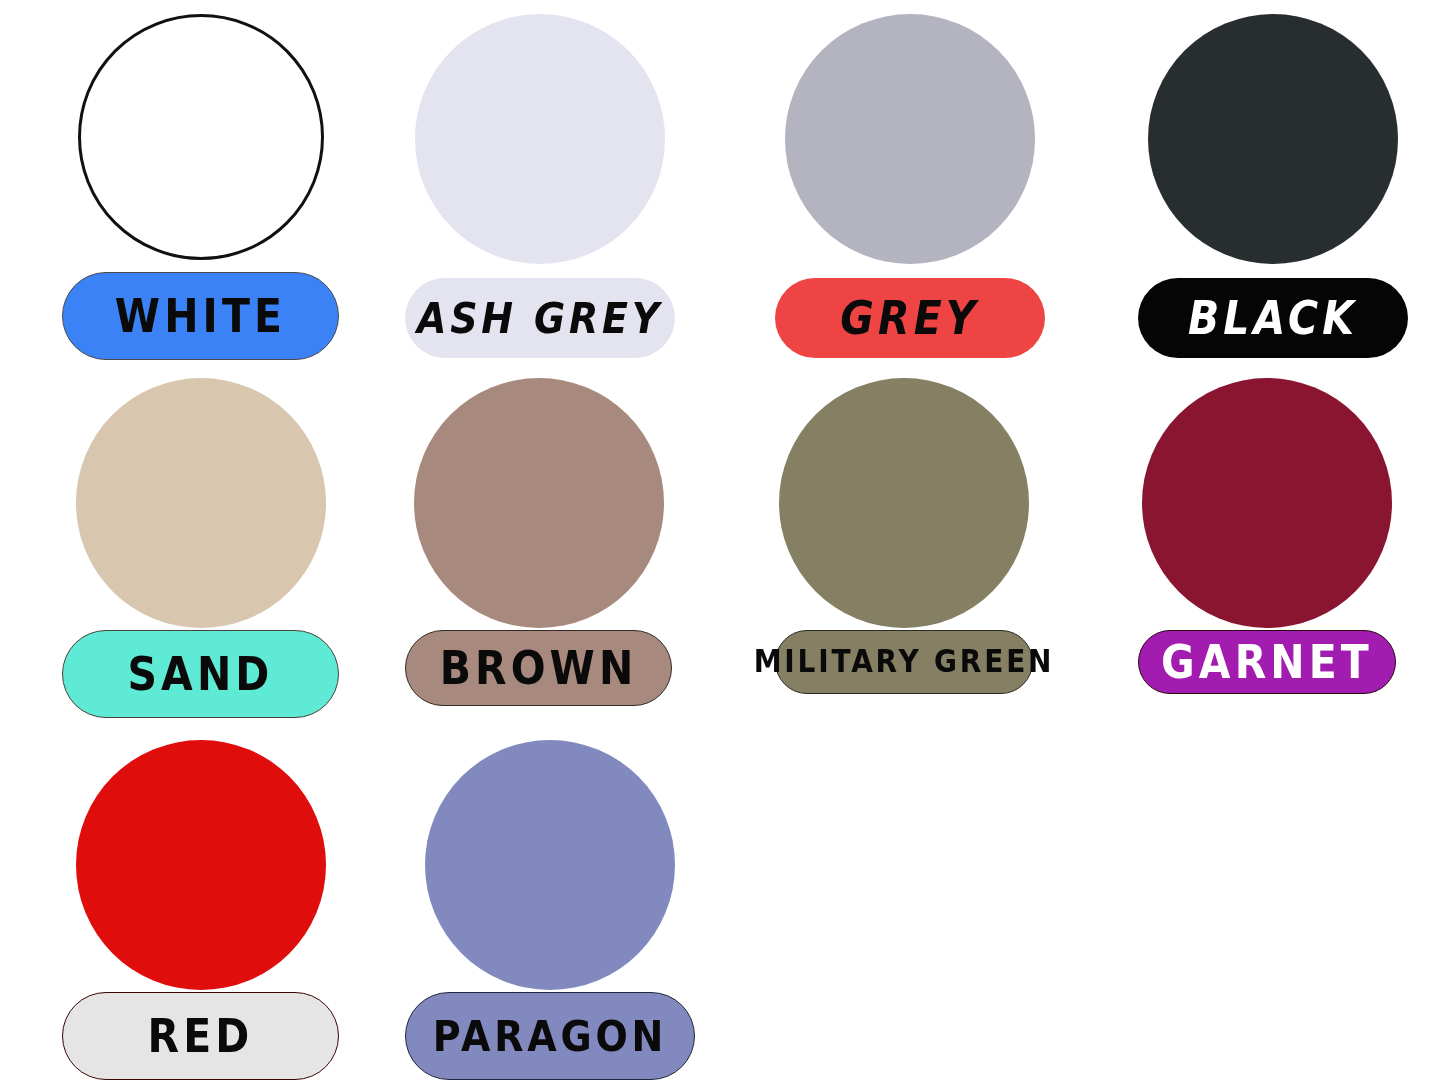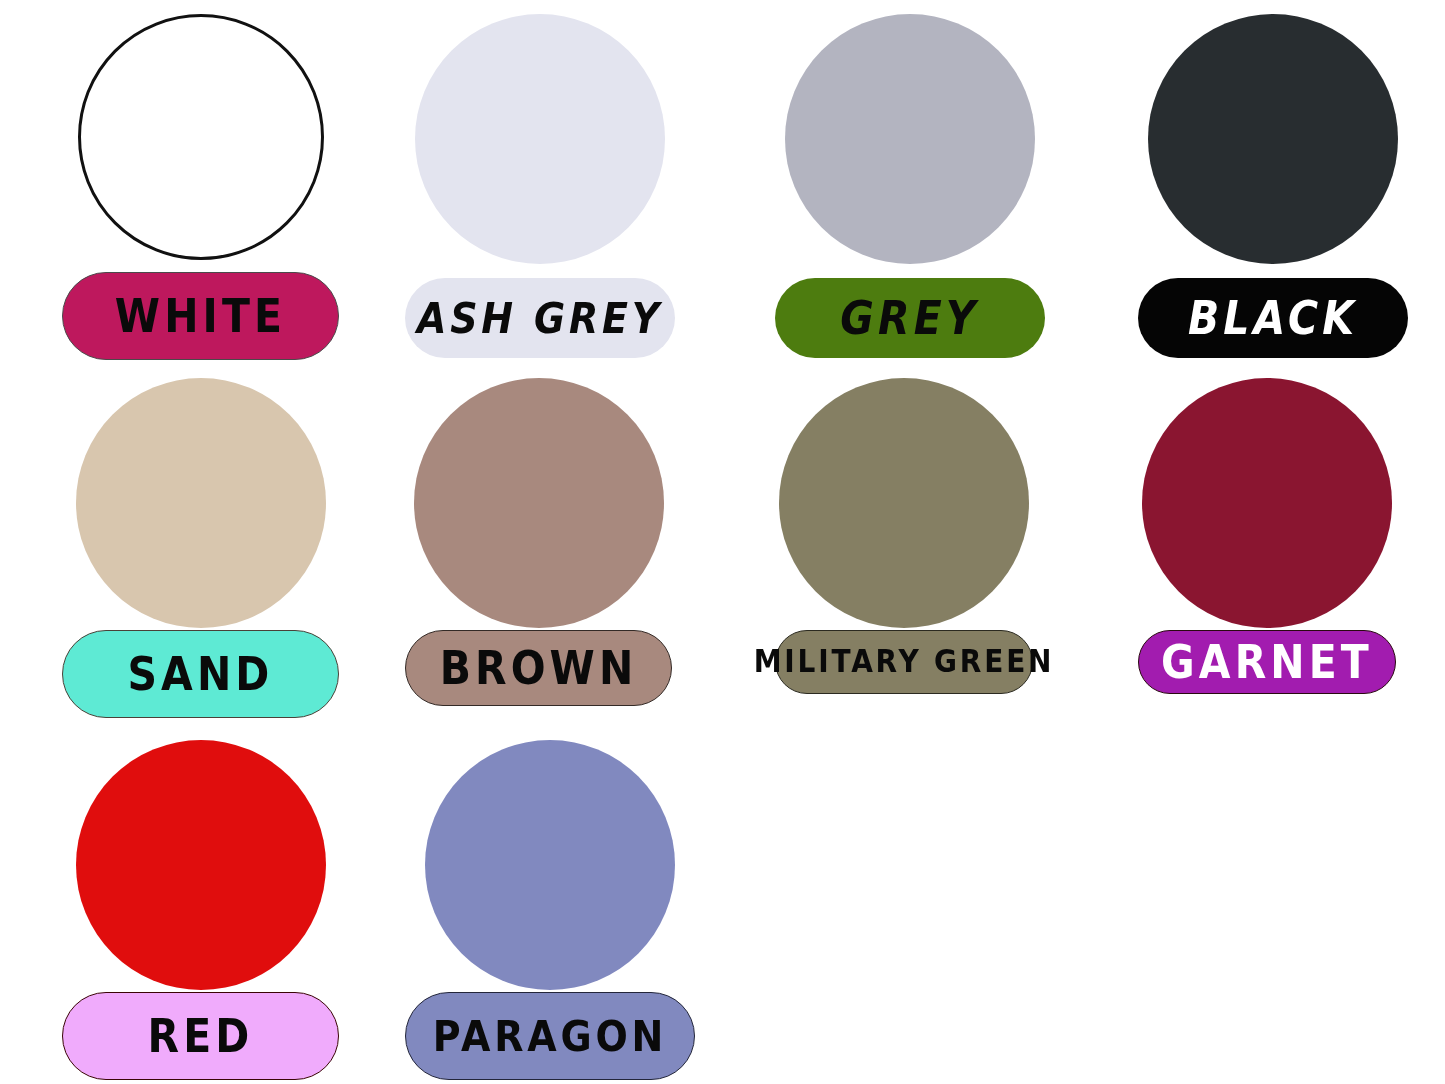--- a/index.html
+++ b/index.html
@@ -78,35 +78,35 @@
   .fs-md { font-size: 38px; }
   .fs-sm { font-size: 28px; }
 </style>
 </head>
 <body>
 
 <div id="palette">
 
   <div class="swatch col-1 row-1">
     <div class="swatch-circle c-w" style="background:#ffffff; border:3px solid #111111;"></div>
-    <div class="swatch-pill p-1" style="background:#be185d; border:1.5px solid #4a4a4a;margin-top:12px;">
+    <div class="swatch-pill p-1" style="background:#3b82f6; border:1.5px solid #4a4a4a;margin-top:12px;">
       <span class="swatch-label fs-lg" style="color:#0a0a0a;">WHITE</span>
     </div>
   </div>
 
   <div class="swatch col-2 row-1">
     <div class="swatch-circle c-std" style="background:#e3e4ef;"></div>
     <div class="swatch-pill p-4" style="background:#e3e4ef;">
       <span class="swatch-label fs-md" style="color:#0a0a0a;">ASH GREY</span>
     </div>
   </div>
 
   <div class="swatch col-3 row-1">
     <div class="swatch-circle c-std" style="background:#b3b4c0;"></div>
-    <div class="swatch-pill p-4" style="background:#4d7c0f;">
+    <div class="swatch-pill p-4" style="background:#ef4444;">
       <span class="swatch-label fs-lg" style="color:#0a0a0a;">GREY</span>
     </div>
   </div>
 
   <div class="swatch col-4 row-1">
     <div class="swatch-circle c-std" style="background:#282d30;"></div>
     <div class="swatch-pill p-4" style="background:#050505;">
       <span class="swatch-label fs-lg" style="color:#ffffff;">BLACK</span>
     </div>
   </div>
@@ -134,21 +134,21 @@
 
   <div class="swatch col-4 row-2">
     <div class="swatch-circle c-std" style="background:#8a1530;"></div>
     <div class="swatch-pill p-3" style="background:#a21caf; border:1.5px solid #2a0810;">
       <span class="swatch-label fs-lg" style="color:#ffffff;">GARNET</span>
     </div>
   </div>
 
   <div class="swatch col-1 row-3">
     <div class="swatch-circle c-std" style="background:#e00d0d;"></div>
-    <div class="swatch-pill p-1" style="background:#f0abfc; border:1.5px solid #3a0505;">
+    <div class="swatch-pill p-1" style="background:#e5e5e5; border:1.5px solid #3a0505;">
       <span class="swatch-label fs-lg" style="color:#0a0a0a;">RED</span>
     </div>
   </div>
 
   <div class="swatch col-2 row-3">
     <div class="swatch-circle c-std" style="background:#8189bf;"></div>
     <div class="swatch-pill p-5" style="background:#8189bf; border:1.5px solid #23263a;">
       <span class="swatch-label fs-md" style="color:#0a0a0a;">PARAGON</span>
     </div>
   </div>

